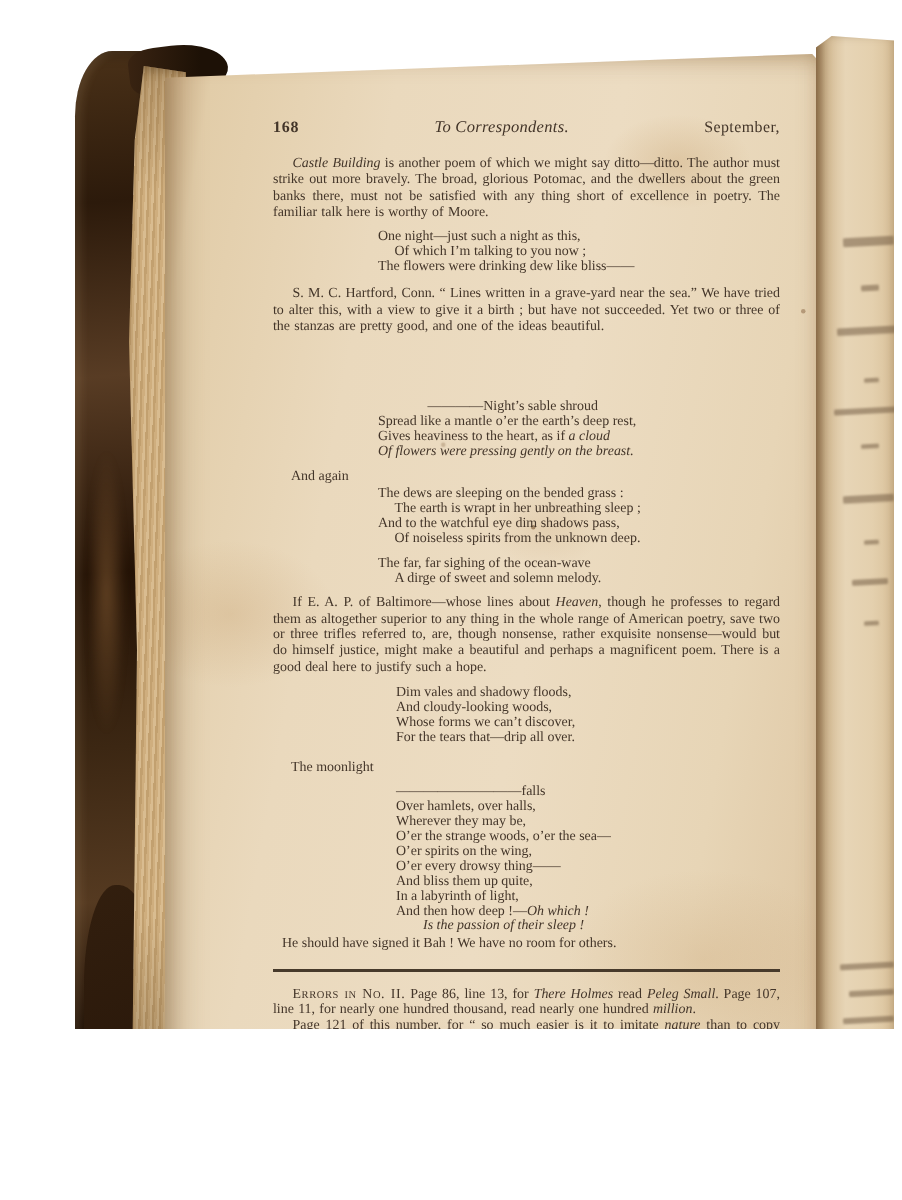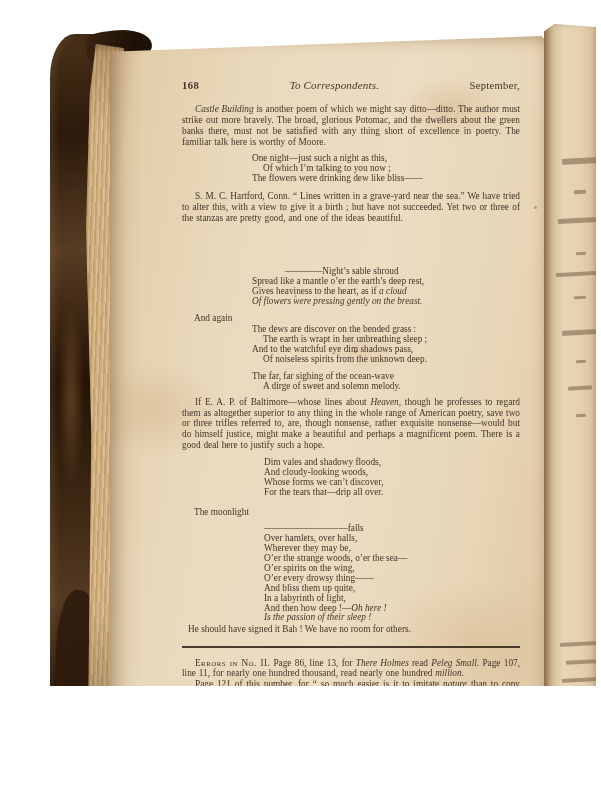--- a/index.html
+++ b/index.html
@@ -138,21 +138,21 @@
       <div class="poem m-poem2">
           <div class="pline" style="padding-left: 33px; margin-top: 43px;"><span>————Night’s sable shroud</span></div>
           <div class="pline" style="padding-left: 0px;"><span>Spread like a mantle o’er the earth’s deep rest,</span></div>
           <div class="pline" style="padding-left: 0px;"><span>Gives heaviness to the heart, as if </span><span class="it">a cloud</span></div>
           <div class="pline" style="padding-left: 0px;"><span class="it">Of flowers were pressing gently on the breast.</span></div>
         </div>
 
       <div class="label">And again</div>
 
       <div class="poem m-poem3a">
-          <div class="pline" style="padding-left: 0px;"><span>The dews are discover on the bended grass :</span></div>
+          <div class="pline" style="padding-left: 0px;"><span>The dews are sleeping on the bended grass :</span></div>
           <div class="pline" style="padding-left: 11px;"><span>The earth is wrapt in her unbreathing sleep ;</span></div>
           <div class="pline" style="padding-left: 0px;"><span>And to the watchful eye dim shadows pass,</span></div>
           <div class="pline" style="padding-left: 11px;"><span>Of noiseless spirits from the unknown deep.</span></div>
         </div>
       <div class="poem m-poem3b">
           <div class="pline" style="padding-left: 0px;"><span>The far, far sighing of the ocean-wave</span></div>
           <div class="pline" style="padding-left: 11px;"><span>A dirge of sweet and solemn melody.</span></div>
         </div>
 
       <p class="para m-para3"><span>If E. A. P. of Baltimore—whose lines about </span><span class="it">Heaven</span><span>, though he professes to regard them as altogether superior to any thing in the whole range of American poetry, save two or three trifles referred to, are, though nonsense, rather exquisite nonsense—would but do himself justice, might make a beautiful and perhaps a magnificent poem.  There is a good deal here to justify such a hope.</span></p>
@@ -168,22 +168,22 @@
 
       <div class="poem deep m-poem5">
           <div class="pline" style="padding-left: 0px;"><span>—————————falls</span></div>
           <div class="pline" style="padding-left: 0px;"><span>Over hamlets, over halls,</span></div>
           <div class="pline" style="padding-left: 0px;"><span>Wherever they may be,</span></div>
           <div class="pline" style="padding-left: 0px;"><span>O’er the strange woods, o’er the sea—</span></div>
           <div class="pline" style="padding-left: 0px;"><span>O’er spirits on the wing,</span></div>
           <div class="pline" style="padding-left: 0px;"><span>O’er every drowsy thing——</span></div>
           <div class="pline" style="padding-left: 0px;"><span>And bliss them up quite,</span></div>
           <div class="pline" style="padding-left: 0px;"><span>In a labyrinth of light,</span></div>
-          <div class="pline" style="padding-left: 0px;"><span>And then how deep !—</span><span class="it">Oh here !</span></div>
-          <div class="pline" style="padding-left: 0px;"><span class="it">Is the passion of their sleep !</span></div>
+          <div class="pline" style="padding-left: 0px;"><span>And then how deep !—</span><span class="it">Oh which !</span></div>
+          <div class="pline" style="padding-left: 0px; margin-left: 18px;"><span class="it">Is the passion of their sleep !</span></div>
         </div>
 
       <div class="bahline">He should have signed it Bah !   We have no room for others.</div>
 
       <div class="rule"></div>
 
       <p class="para errata"><span class="sc">Errors in No. II.</span><span>   Page 86, line 13, for </span><span class="it">There Holmes</span><span> read </span><span class="it">Peleg Small</span><span>.  Page 107, line 11, for nearly one hundred thousand, read nearly one hundred </span><span class="it">million</span><span>.</span></p>
       <p class="para errata errata2"><span>Page 121 of this number,  for “ so much easier is it to imitate </span><span class="it">nature</span><span> than to copy from life,” read so much easier is it to imitate </span><span class="it">imitators</span><span> than to copy from life.</span></p>
 
     </div>

